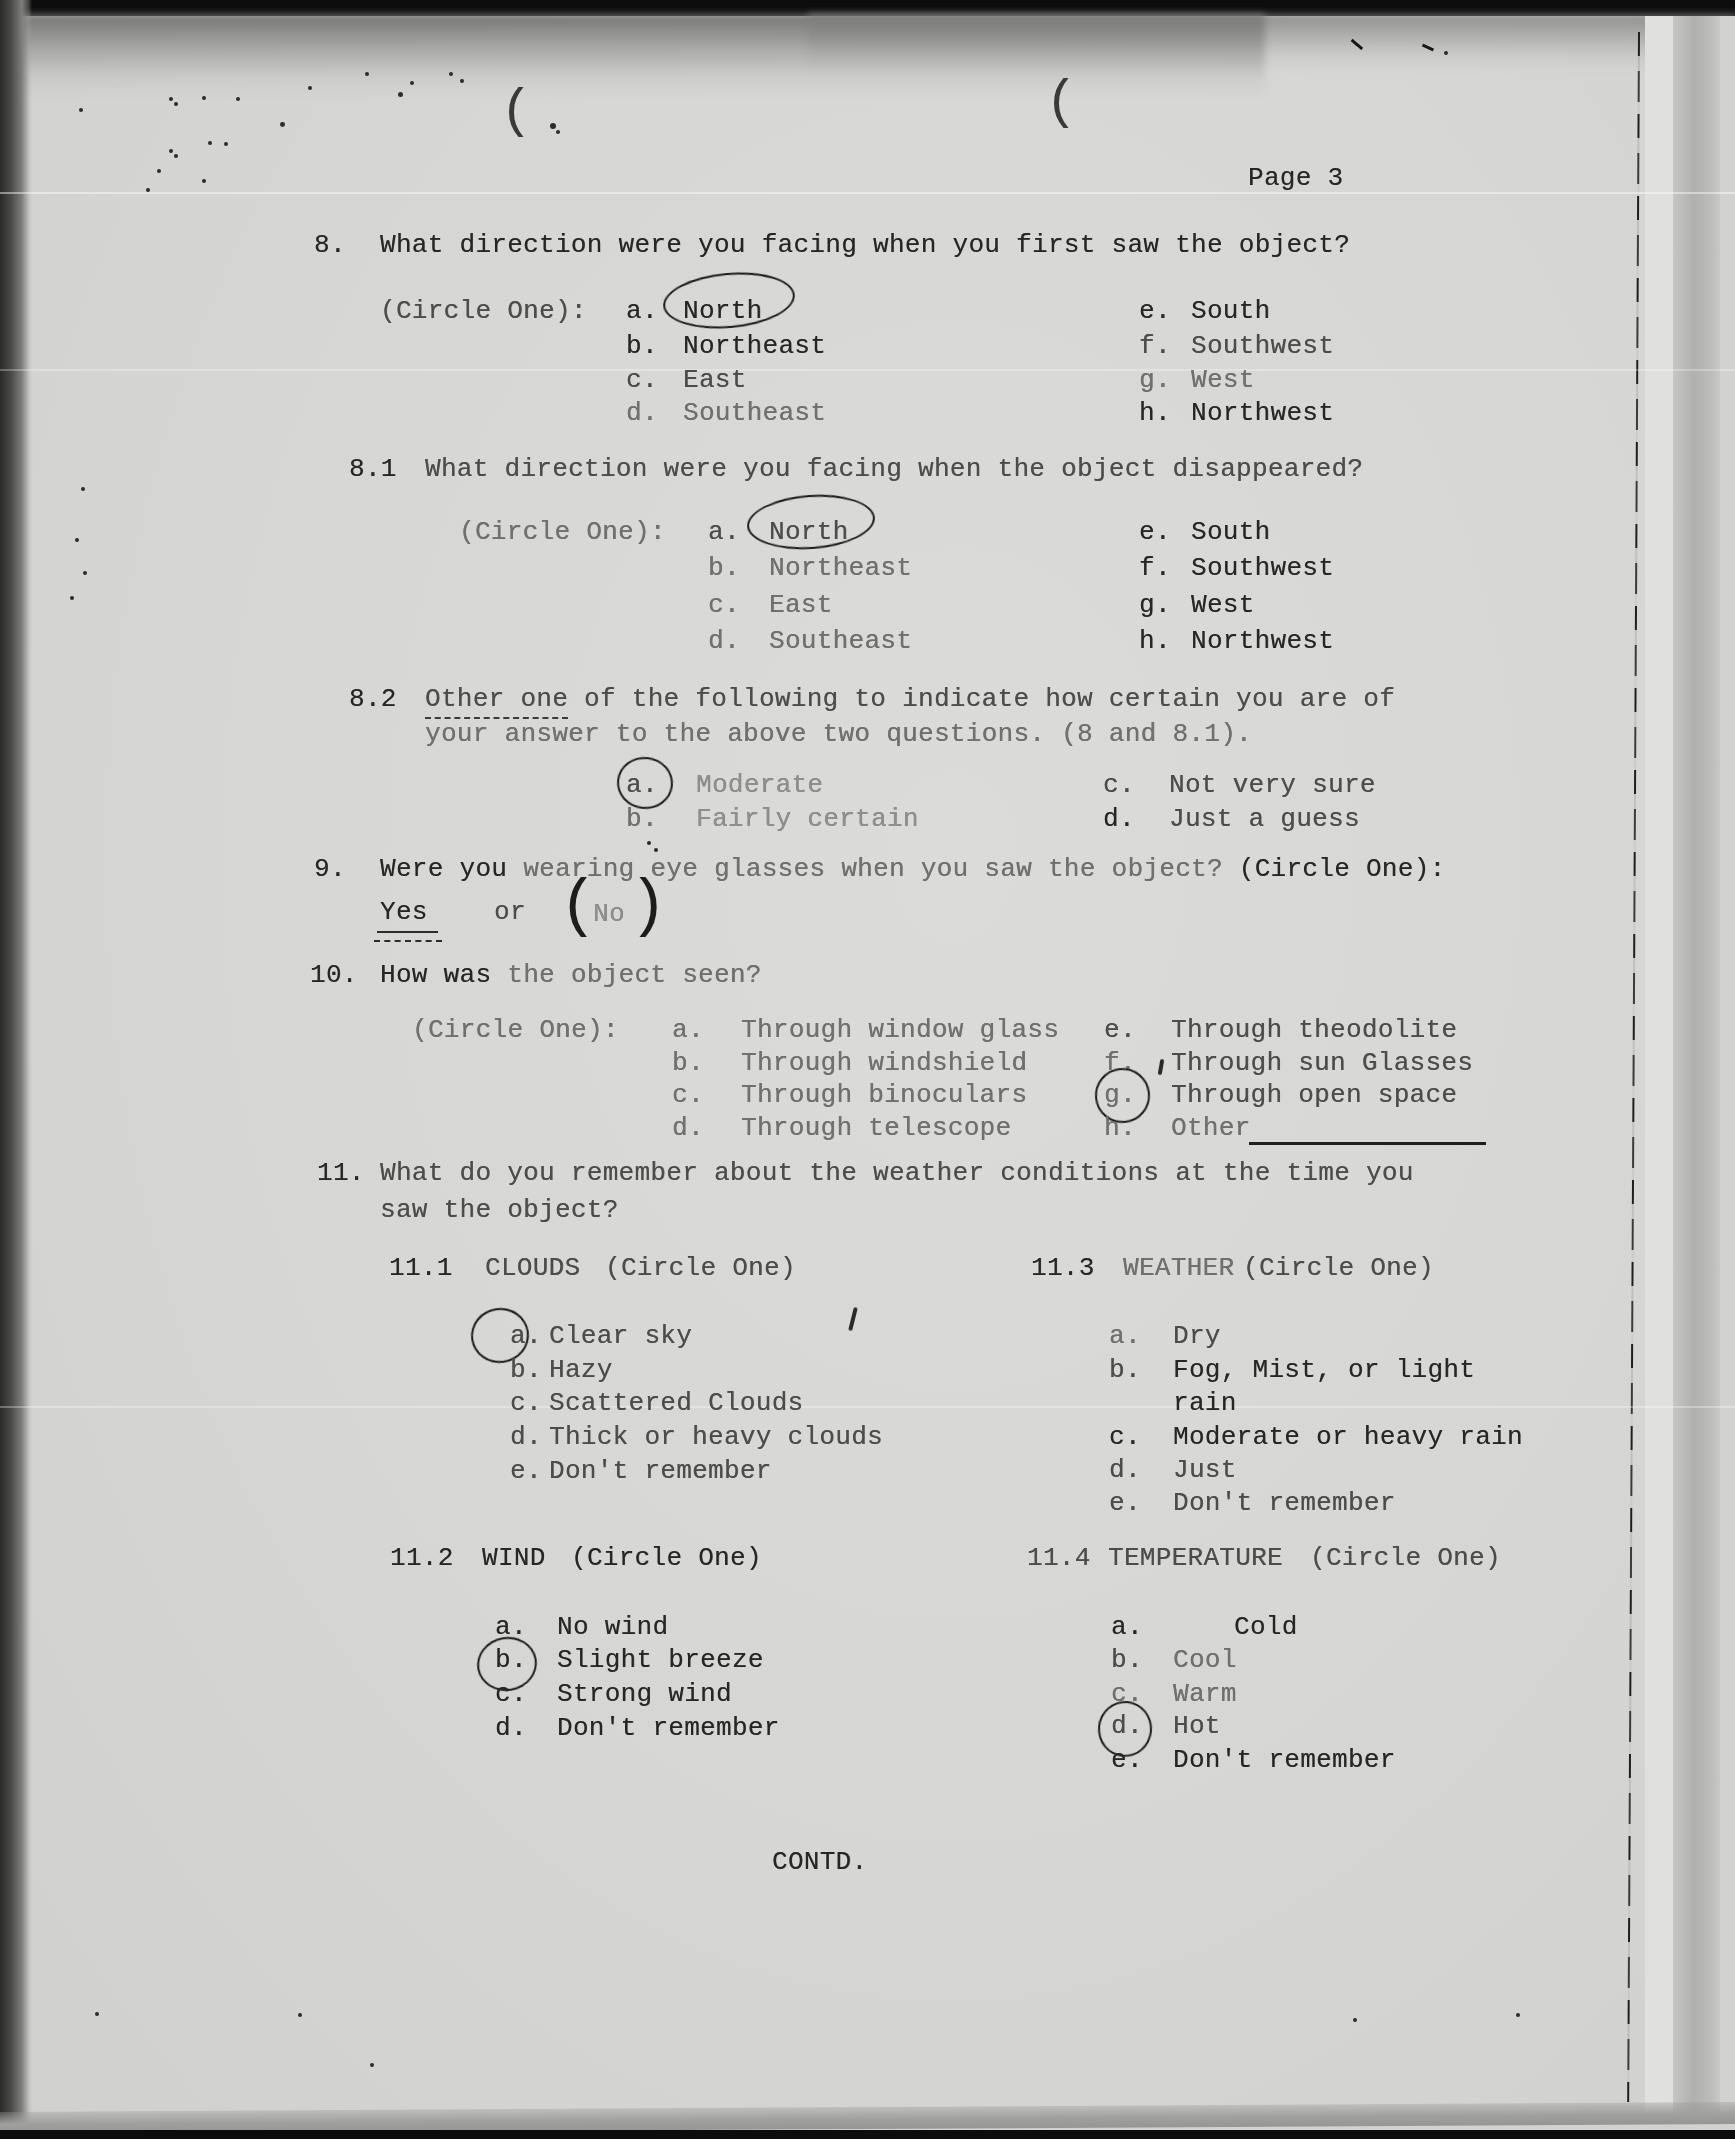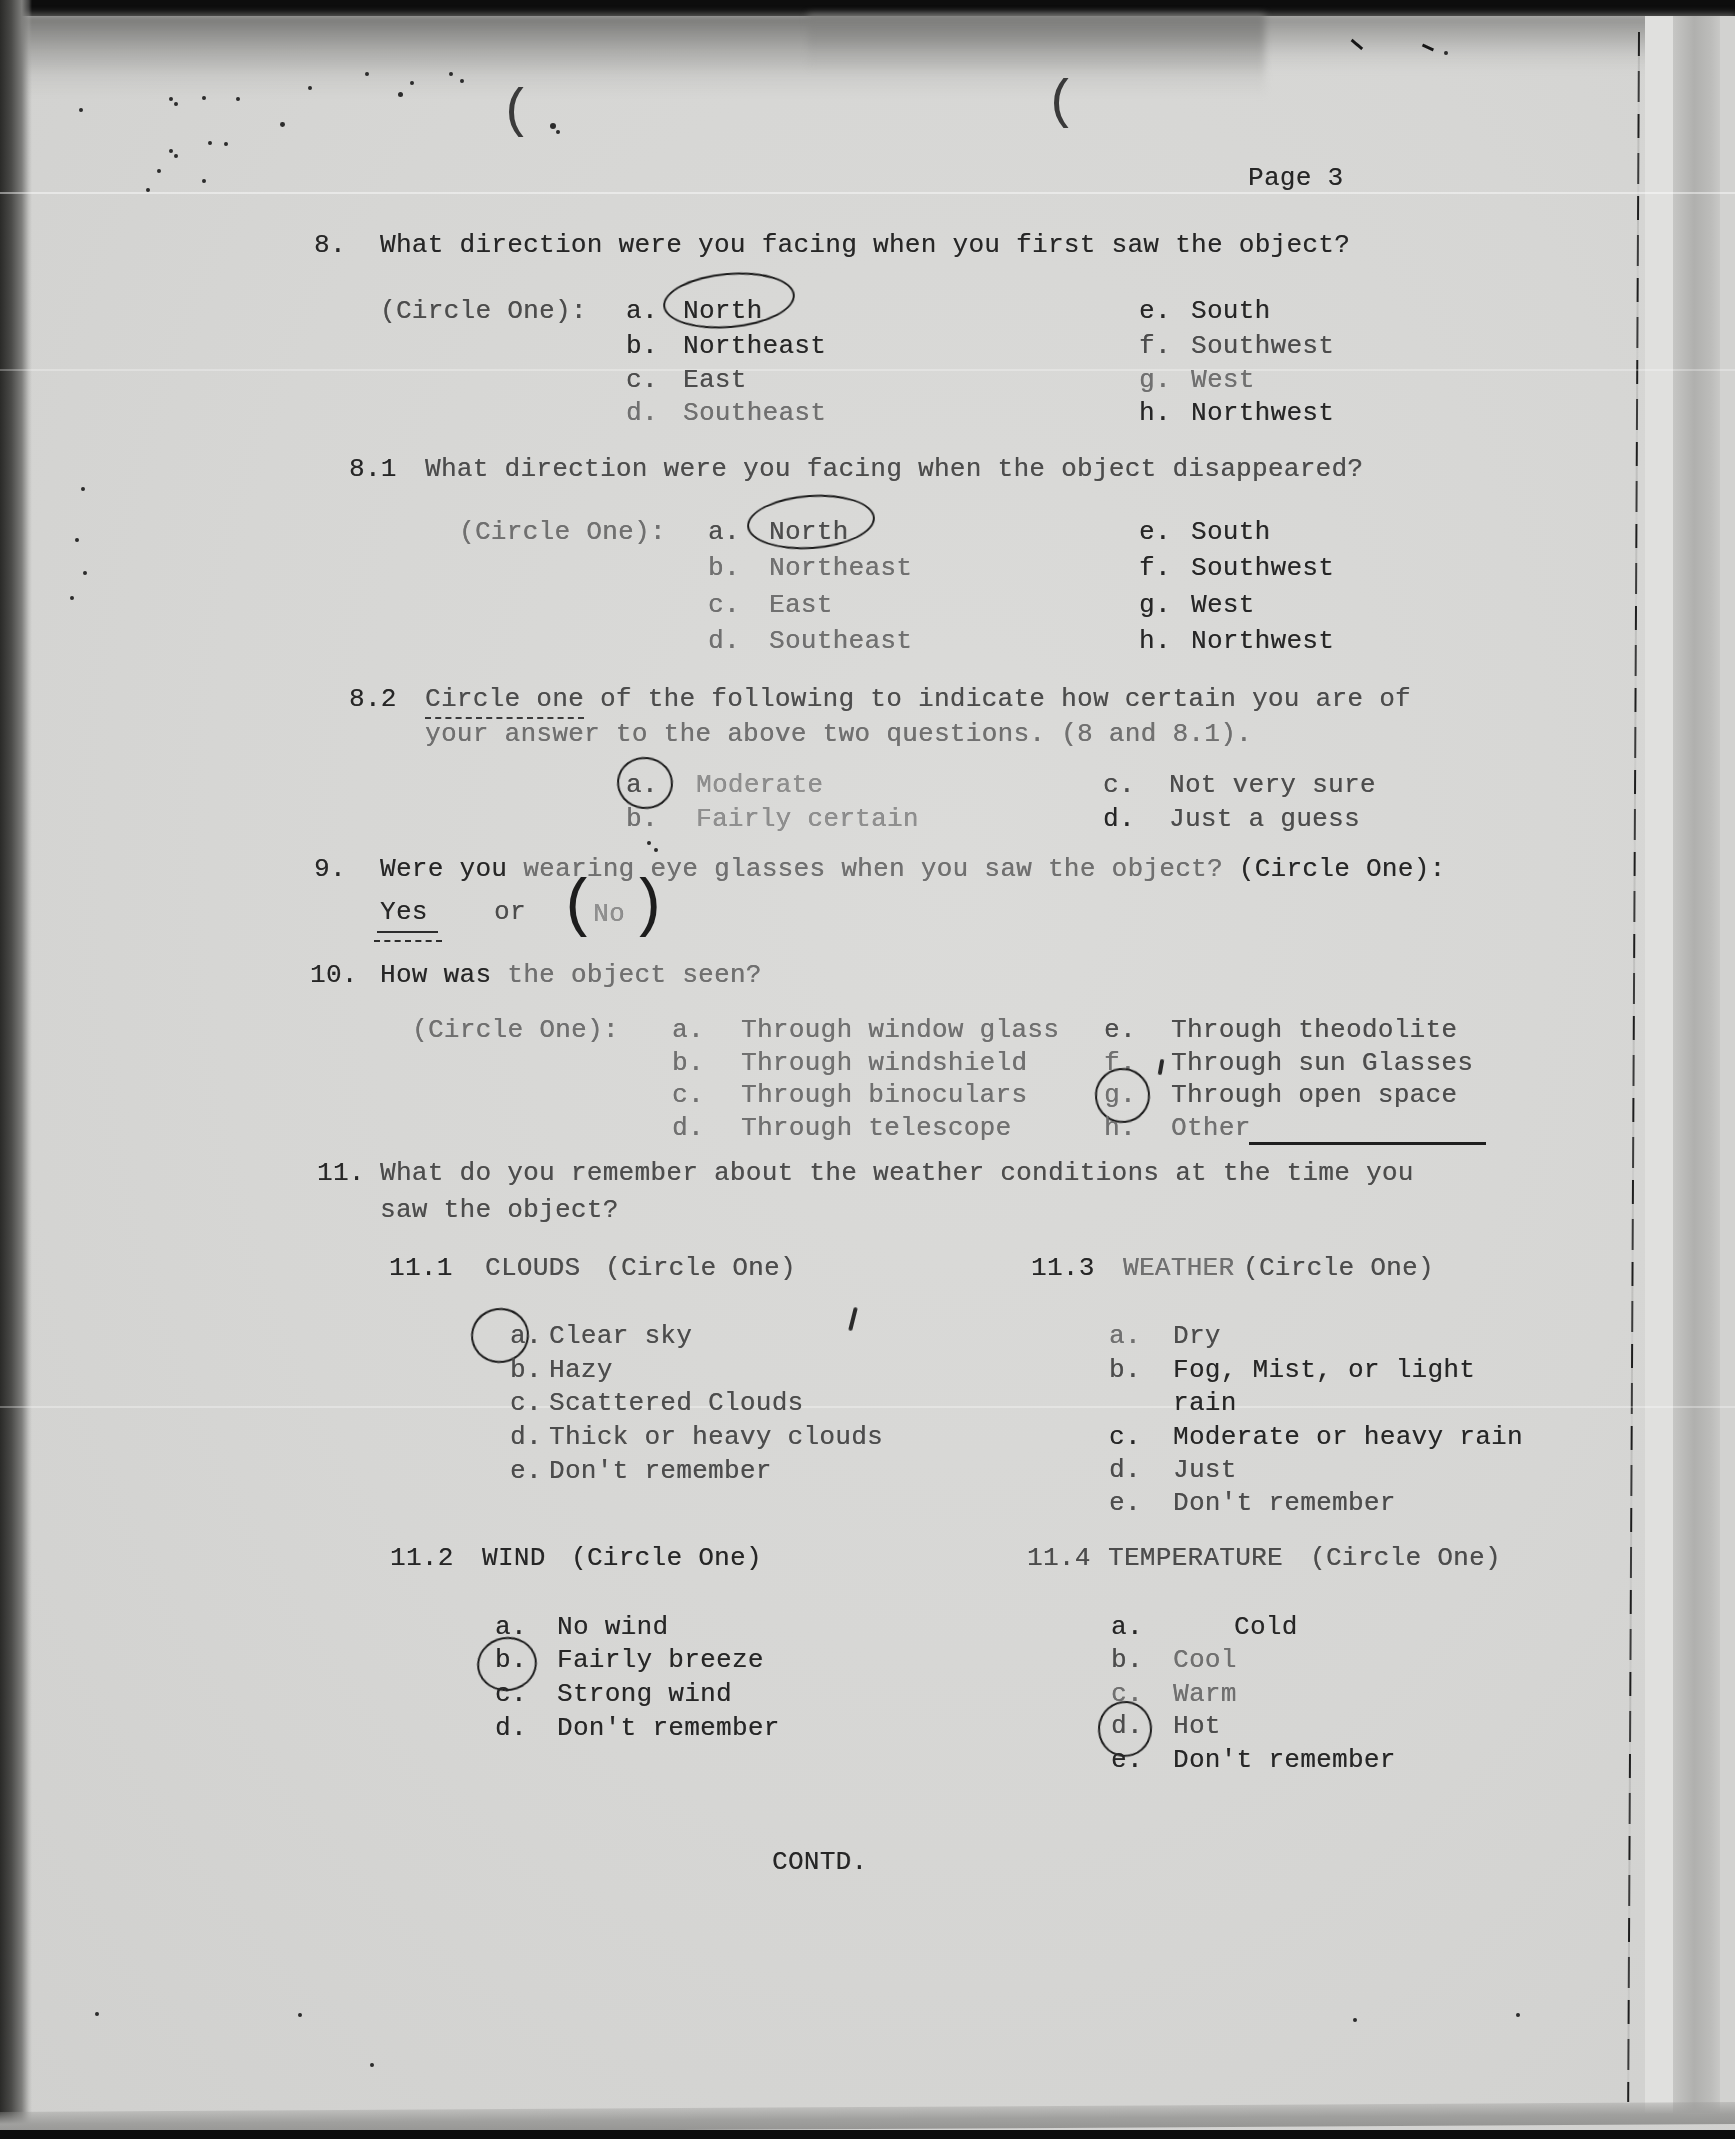--- a/index.html
+++ b/index.html
@@ -121,21 +121,21 @@
 <div class="t" style="left:1139px;top:518px">e.</div>
 <div class="t" style="left:1191px;top:518px">South</div>
 <div class="t" style="left:1139px;top:554px">f.</div>
 <div class="t" style="left:1191px;top:554px">Southwest</div>
 <div class="t" style="left:1139px;top:591px">g.</div>
 <div class="t" style="left:1191px;top:591px">West</div>
 <div class="t" style="left:1139px;top:627px">h.</div>
 <div class="t" style="left:1191px;top:627px">Northwest</div>
 
 <div class="t" style="left:349px;top:685px">8.2</div>
-<div class="t f1" style="left:425px;top:685px"><span class="u-dash">Circle one</span><span> of the following to indicate how certain you are of</span></div>
+<div class="t f1" style="left:425px;top:685px"><span class="u-dash">Other one</span><span> of the following to indicate how certain you are of</span></div>
 <div class="t f2" style="left:425px;top:720px">your answer to the above two questions. (8 and 8.1).</div>
 
 <div class="t f1" style="left:626px;top:771px">a.</div>
 <div class="t f3" style="left:696px;top:771px">Moderate</div>
 <div class="circ" style="left:617px;top:757px;width:52px;height:48px;transform:rotate(6deg)"></div>
 <div class="t f2" style="left:626px;top:805px">b.</div>
 <div class="t f3" style="left:696px;top:805px">Fairly certain</div>
 <div class="t f1" style="left:1103px;top:771px">c.</div>
 <div class="t f1" style="left:1169px;top:771px">Not very sure</div>
 <div class="t" style="left:1103px;top:805px">d.</div>
@@ -212,21 +212,21 @@
 <div class="t f1" style="left:1109px;top:1489px">e.</div>
 <div class="t f1" style="left:1173px;top:1489px">Don't remember</div>
 
 <div class="t" style="left:390px;top:1544px">11.2</div>
 <div class="t" style="left:482px;top:1544px">WIND</div>
 <div class="t" style="left:571px;top:1544px">(Circle One)</div>
 
 <div class="t" style="left:495px;top:1613px">a.</div>
 <div class="t" style="left:557px;top:1613px">No wind</div>
 <div class="t" style="left:495px;top:1646px">b.</div>
-<div class="t" style="left:557px;top:1646px">Fairly breeze</div>
+<div class="t" style="left:557px;top:1646px">Slight breeze</div>
 <div class="circ" style="left:477px;top:1637px;width:56px;height:50px;transform:rotate(-10deg)"></div>
 <div class="t" style="left:495px;top:1680px">c.</div>
 <div class="t" style="left:557px;top:1680px">Strong wind</div>
 <div class="t" style="left:495px;top:1714px">d.</div>
 <div class="t" style="left:557px;top:1714px">Don't remember</div>
 
 <div class="t f1" style="left:1027px;top:1544px">11.4</div>
 <div class="t f1" style="left:1108px;top:1544px">TEMPERATURE</div>
 <div class="t f1" style="left:1310px;top:1544px">(Circle One)</div>
 

